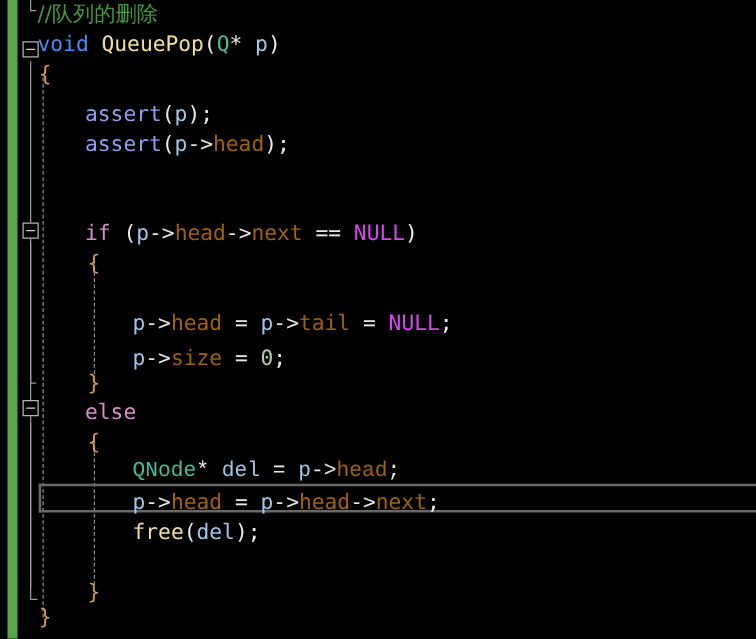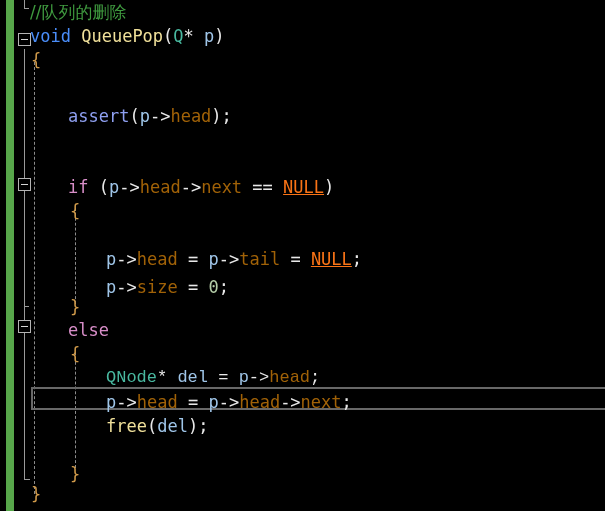--- a/index.html
+++ b/index.html
@@ -123,21 +123,21 @@
   .t-cmt   { color: #3f9a3f; }
   .t-kw    { color: #4a8df8; }
   .t-ctl   { color: #d88ec8; }
   .t-fn    { color: #f0e09a; }
   .t-type  { color: #49b9a0; }
   .t-var   { color: #9fc5e8; }
   .t-macro { color: #8e9ff0; }
   .t-plain { color: #a16207; }
   .t-punc  { color: #e8e8e8; }
   .t-brace { color: #d09a4a; }
-  .t-const { color: #f97316; text-decoration: underline; }
+  .t-const { color: #d946ef; }
   .t-num   { color: #b5cea8; }
   .t-op    { color: #e8e8e8; }
 
   
   .cjk {
     font-family: "DejaVu Sans", "Liberation Sans", sans-serif;
     margin-top: 37px;
   }
 </style>
 </head>
@@ -172,20 +172,21 @@
   <div class="current-line" style="top:387px;"></div>
 
   <div class="code-layer">
 
     <div class="line" style="top:0px; left:30px;"><span class="t-cmt cjk">//队列的删除</span></div>
 
     <div class="line" style="top:24px; left:30px;text-align:right;"><span class="t-kw">void</span><span class="t-plain"> </span><span class="t-fn">QueuePop</span><span class="t-punc">(</span><span class="t-type">Q</span><span class="t-op">*</span><span class="t-plain"> </span><span class="t-var">p</span><span class="t-punc">)</span></div>
 
     <div class="line" style="top:48px; left:31px;"><span class="t-brace">{</span></div>
 
+    <div class="line" style="top:80px; left:68px;"><span class="t-macro">assert</span><span class="t-punc">(</span><span class="t-var">p</span><span class="t-punc">)</span><span class="t-punc">;</span></div>
 
     <div class="line" style="top:104px; left:68px;"><span class="t-macro">assert</span><span class="t-punc">(</span><span class="t-var">p</span><span class="t-op">-&gt;</span><span class="t-plain">head</span><span class="t-punc">)</span><span class="t-punc">;</span></div>
 
 
     <div class="line" style="top:175px; left:68px;"><span class="t-ctl">if</span><span class="t-plain"> </span><span class="t-punc">(</span><span class="t-var">p</span><span class="t-op">-&gt;</span><span class="t-plain">head</span><span class="t-op">-&gt;</span><span class="t-plain">next</span><span class="t-plain"> </span><span class="t-op">==</span><span class="t-plain"> </span><span class="t-const">NULL</span><span class="t-punc">)</span></div>
 
     <div class="line" style="top:199px; left:70px;"><span class="t-brace">{</span></div>
 
 
     <div class="line" style="top:247px; left:106px;"><span class="t-var">p</span><span class="t-op">-&gt;</span><span class="t-plain">head</span><span class="t-plain"> </span><span class="t-op">=</span><span class="t-plain"> </span><span class="t-var">p</span><span class="t-op">-&gt;</span><span class="t-plain">tail</span><span class="t-plain"> </span><span class="t-op">=</span><span class="t-plain"> </span><span class="t-const">NULL</span><span class="t-punc">;</span></div>

